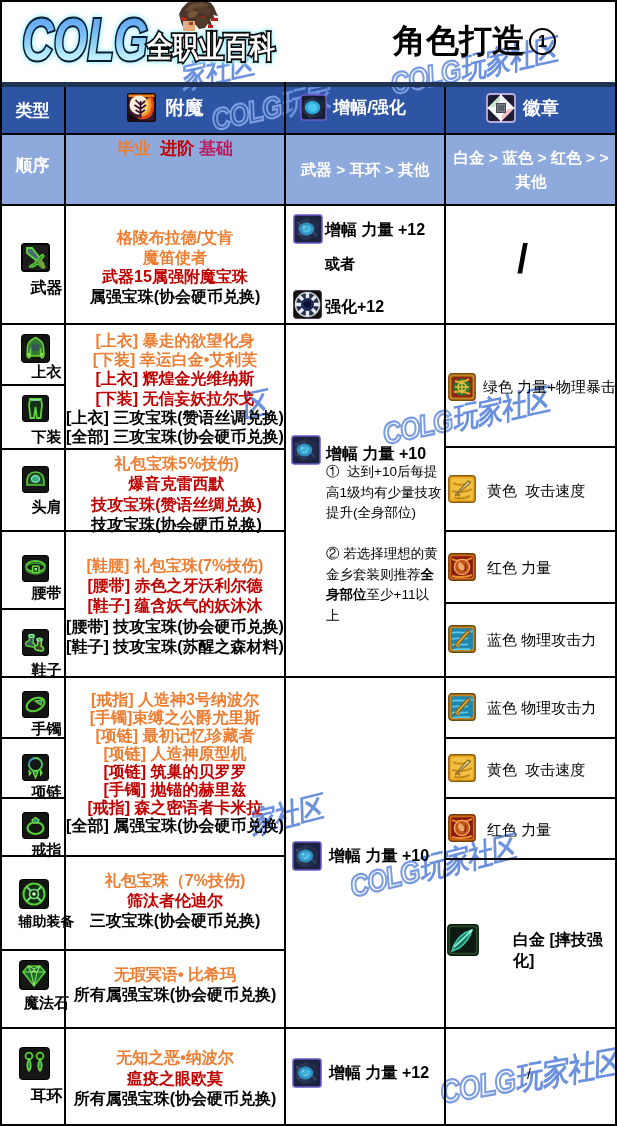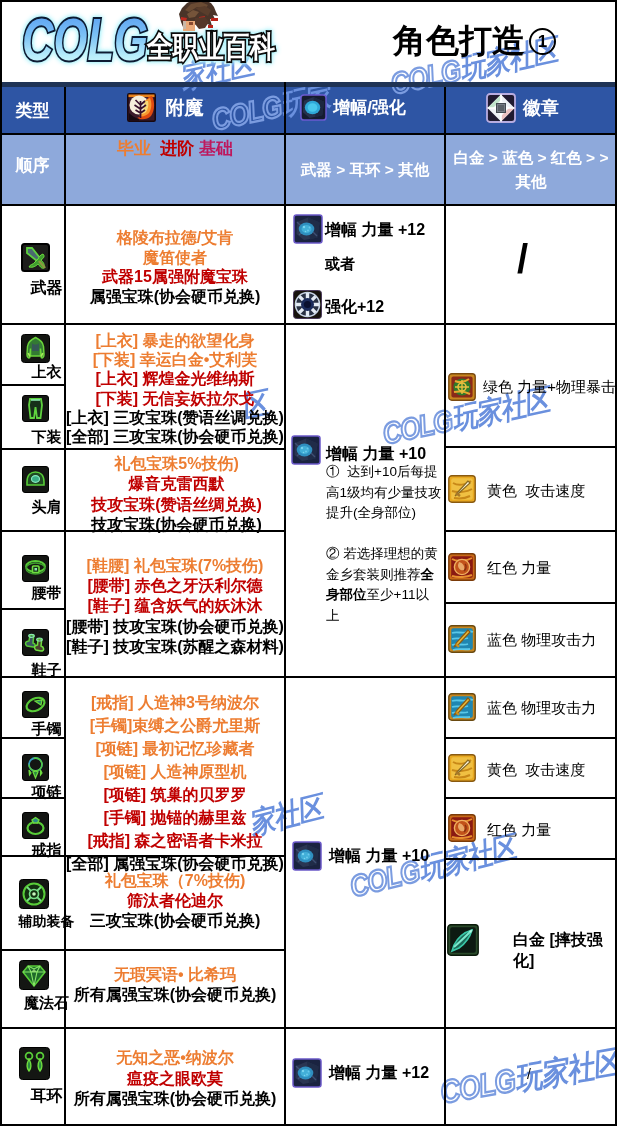--- a/index.html
+++ b/index.html
@@ -232,21 +232,21 @@
 <div class="abs ctxt" style="left:65px;top:454px;width:223px;font-size:16px;line-height:20.3px;z-index:3;">
 <span class="o">礼包宝珠5%技伤)</span><br>
 <span class="r">爆音克雷西默<br>技攻宝珠(赞语丝绸兑换)</span><br>
 <span class="k">技攻宝珠(协会硬币兑换)</span></div>
 
 <div class="abs ctxt" style="left:65px;top:556px;width:220px;font-size:16px;line-height:20.2px;z-index:3;">
 <span class="o">[鞋腰] 礼包宝珠(7%技伤)</span><br>
 <span class="r">[腰带] 赤色之牙沃利尔德<br>[鞋子] 蕴含妖气的妖沐沐</span><br>
 <span class="k">[腰带] 技攻宝珠(协会硬币兑换)<br>[鞋子] 技攻宝珠(苏醒之森材料)</span></div>
 
-<div class="abs ctxt" style="left:65px;top:691px;width:220px;font-size:16px;line-height:23px;z-index:3;">
+<div class="abs ctxt" style="left:65px;top:691px;width:220px;font-size:16px;line-height:18px;z-index:3;">
 <span class="o">[戒指] 人造神3号纳波尔<br>[手镯]束缚之公爵尤里斯<br>[项链] 最初记忆珍藏者<br>[项链] 人造神原型机</span><br>
 <span class="r">[项链] 筑巢的贝罗罗<br>[手镯] 抛锚的赫里兹<br>[戒指] 森之密语者卡米拉</span><br>
 <span class="k">[全部] 属强宝珠(协会硬币兑换)</span></div>
 
 <div class="abs ctxt" style="left:65px;top:871px;width:220px;font-size:16px;line-height:20.2px;z-index:3;">
 <span class="o">礼包宝珠（7%技伤)</span><br>
 <span class="r">筛汰者伦迪尔</span><br>
 <span class="k">三攻宝珠(协会硬币兑换)</span></div>
 
 <div class="abs ctxt" style="left:65px;top:965px;width:220px;font-size:16px;line-height:20.2px;z-index:3;">

